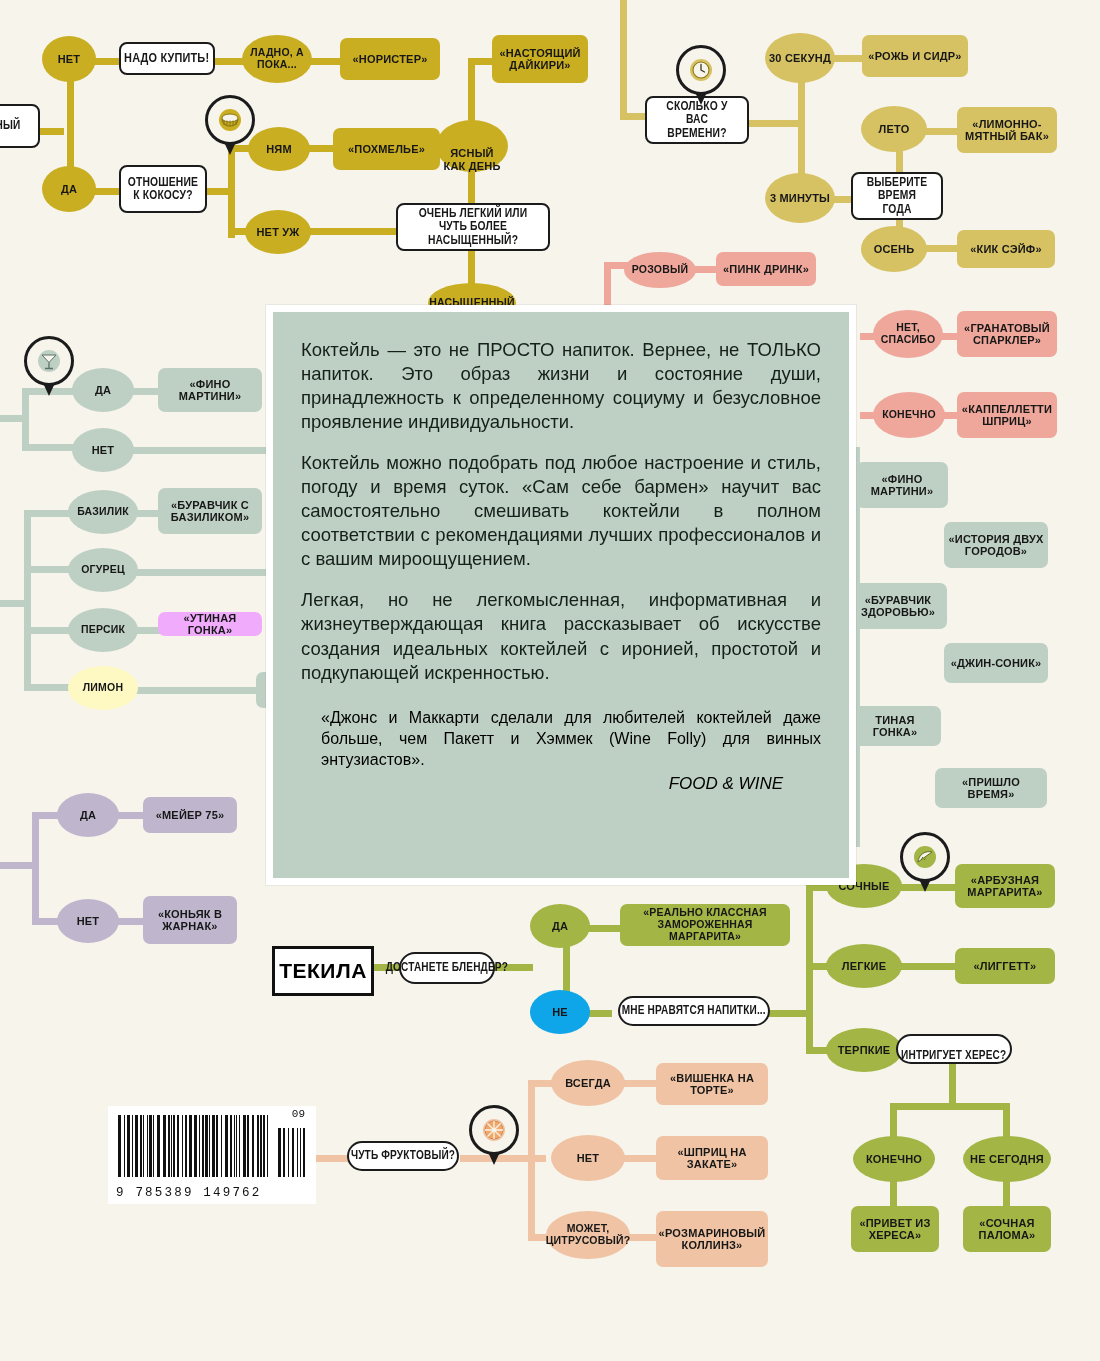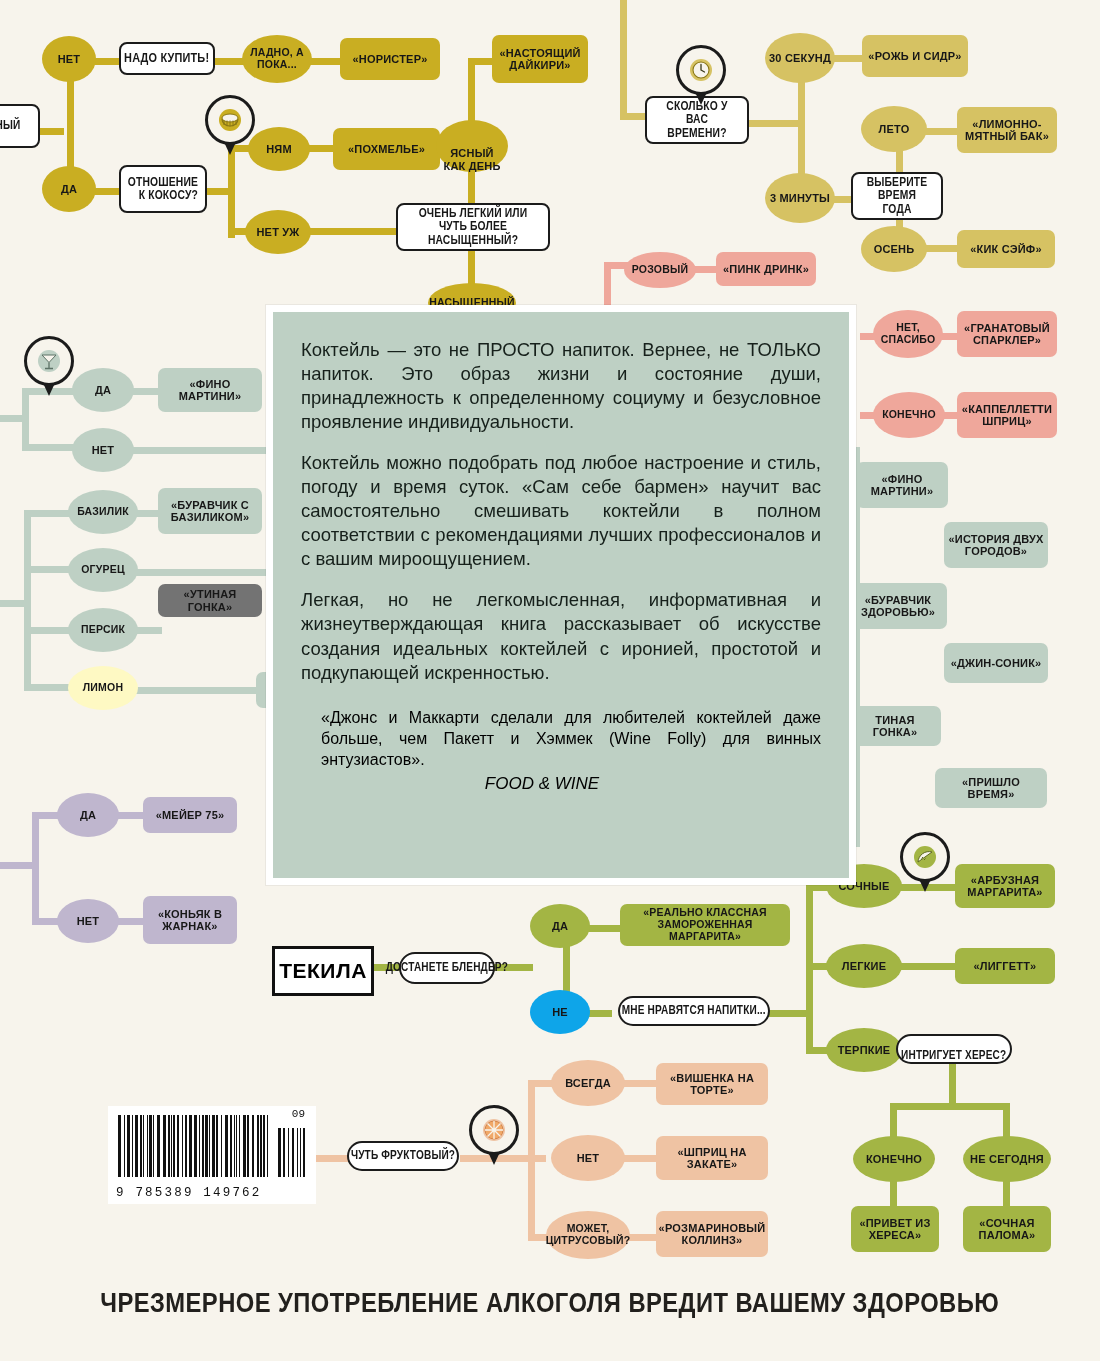--- a/index.html
+++ b/index.html
@@ -42,21 +42,21 @@
   .badge svg{display:block;}
 
   
   #blurb{position:absolute;left:266px;top:305px;width:590px;height:580px;
          background:#bed0c4;border:7px solid #ffffff;box-sizing:border-box;z-index:20;
          box-shadow:0 0 0 1px rgba(0,0,0,.05);}
   #blurb .inner{padding:26px 28px 20px 28px;}
   #blurb p{margin:0 0 17px 0;font-size:18.5px;line-height:1.30;color:#16201b;text-align:justify;}
   #blurb p:last-of-type{margin-bottom:0;}
   #blurb .quote{margin:22px 0 0 20px;font-size:16px;line-height:1.32;text-align:justify;}
-  #blurb .src{margin-top:4px;text-align:center;font-style:italic;font-size:17px;padding-right:38px;}
+  #blurb .src{margin-top:4px;text-align:right;font-style:italic;font-size:17px;padding-right:38px;}
 
   
   #tequila{position:absolute;left:272px;top:946px;width:96px;height:44px;background:#fff;
            border:3px solid #111;display:flex;align-items:center;justify-content:center;z-index:7;}
   #tequila span{font-size:21px;font-weight:bold;letter-spacing:.5px;}
 
   
   #barcode{position:absolute;left:108px;top:1106px;width:208px;height:98px;background:#fff;z-index:8;}
   #barcode .bars{position:absolute;left:10px;top:9px;height:62px;width:188px;}
   #barcode .bars i{position:absolute;top:0;height:100%;background:#111;}
@@ -107,21 +107,21 @@
     </div>
 
   <div class="node ell lbl t10" style="left:242px;top:35px;width:70px;height:48px;background:#c9ae22;">
       <span>ЛАДНО, А ПОКА...</span>
     </div>
 
   <div class="node rect lbl t11" style="left:340px;top:38px;width:100px;height:42px;background:#c9ae22;">
       <span>«НОРИСТЕР»</span>
     </div>
 
-  <div class="node white" style="left:119px;top:165px;width:88px;height:48px;text-align:right;">
+  <div class="node white" style="left:119px;top:165px;width:88px;height:48px;">
      <span class="lbl t12 cond2">ОТНОШЕНИЕ К КОКОСУ?</span>
     </div>
 
   <div class="node ell lbl t11" style="left:248px;top:127px;width:62px;height:44px;background:#c9ae22;">
       <span>НЯМ</span>
     </div>
 
   <div class="node rect lbl t11" style="left:333px;top:128px;width:107px;height:42px;background:#c9ae22;">
       <span>«ПОХМЕЛЬЕ»</span>
     </div>
@@ -275,21 +275,21 @@
       <span>«БУРАВЧИК С БАЗИЛИКОМ»</span>
     </div>
 
   <div class="node ell lbl t10" style="left:68px;top:548px;width:70px;height:44px;background:#bed0c4;">
       <span>ОГУРЕЦ</span>
     </div>
 
   <div class="node ell lbl t10" style="left:68px;top:608px;width:70px;height:44px;background:#bed0c4;">
       <span>ПЕРСИК</span>
     </div>
-  <div class="node rect lbl t11" style="left:158px;top:584px;width:104px;height:33px;background:#737373;">
+  <div class="node rect lbl t11" style="left:158px;top:612px;width:104px;height:24px;background:#f0abfc;">
       <span>«УТИНАЯ ГОНКА»</span>
     </div>
 
   <div class="node ell lbl t10" style="left:68px;top:666px;width:70px;height:44px;background:#fef9c3;">
       <span>ЛИМОН</span>
     </div>
 
   <div class="node rect" style="left:256px;top:672px;width:20px;height:36px;background:#bed0c4;"></div>
 
   <div class="badge" style="left:24px;top:336px;">
@@ -447,21 +447,21 @@
   <div class="node ell lbl t11" style="left:551px;top:1135px;width:74px;height:46px;background:#efc3a3;">
       <span>НЕТ</span>
     </div>
   <div class="node rect lbl t11" style="left:656px;top:1136px;width:112px;height:44px;background:#efc3a3;">
       <span>«ШПРИЦ НА ЗАКАТЕ»</span>
     </div>
 
   <div class="node ell lbl t10" style="left:546px;top:1211px;width:84px;height:48px;background:#efc3a3;">
       <span>МОЖЕТ, ЦИТРУСОВЫЙ?</span>
     </div>
-  <div class="node rect lbl t11" style="left:656px;top:1211px;width:112px;height:46px;background:#efc3a3;">
+  <div class="node rect lbl t11" style="left:656px;top:1211px;width:112px;height:56px;background:#efc3a3;">
       <span>«РОЗМАРИНОВЫЙ КОЛЛИНЗ»</span>
     </div>
 
   <div class="badge" style="left:469px;top:1105px;">
     <svg width="26" height="26" viewBox="0 0 26 26">
         <circle cx="13" cy="13" r="11" fill="#efc3a3"></circle>
     <circle cx="13" cy="13" r="9" fill="#f0a868" stroke="#d4854a" stroke-width="1"></circle>
     <path d="M13 4 L13 22 M4 13 L22 13 M6.5 6.5 L19.5 19.5 M19.5 6.5 L6.5 19.5" stroke="#f7f4ec" stroke-width="1.3"></path>
       </svg>
   </div>
@@ -522,17 +522,14 @@
         <i style="left:170px;top:13px;height:49px;width:1px;"></i>
         <i style="left:174px;top:13px;height:49px;width:2px;"></i>
         <i style="left:179px;top:13px;height:49px;width:1px;"></i>
         <i style="left:182px;top:13px;height:49px;width:1px;"></i>
         <i style="left:185px;top:13px;height:49px;width:2px;"></i>
       </div>
     <div class="addon">09</div>
     <div class="digits">9 785389 149762</div>
   </div>
 
-  <div id="warning">
-    <span>ЧРЕЗМЕРНОЕ УПОТРЕБЛЕНИЕ АЛКОГОЛЯ ВРЕДИТ ВАШЕМУ ЗДОРОВЬЮ</span>
-  </div>
 
 </div>
 
 </body></html>

